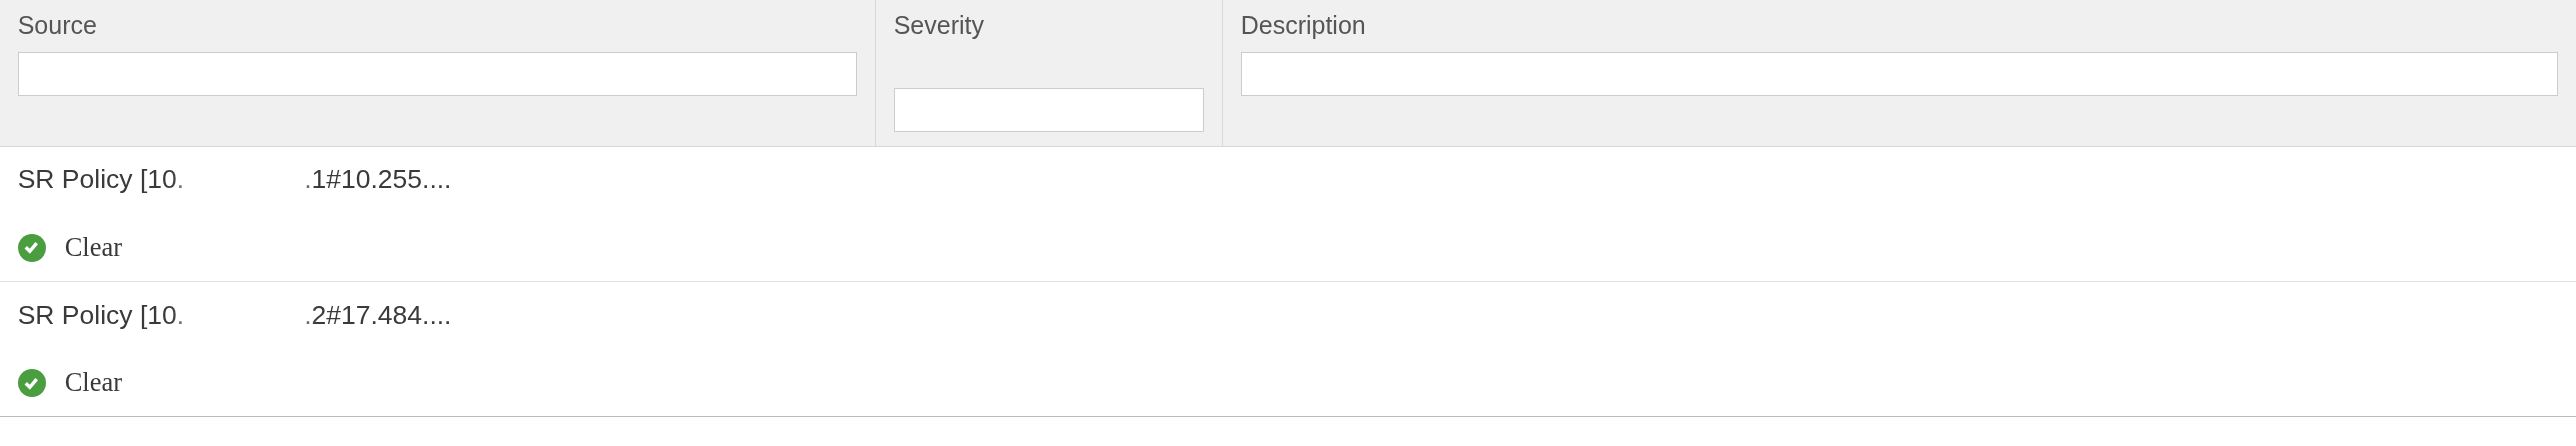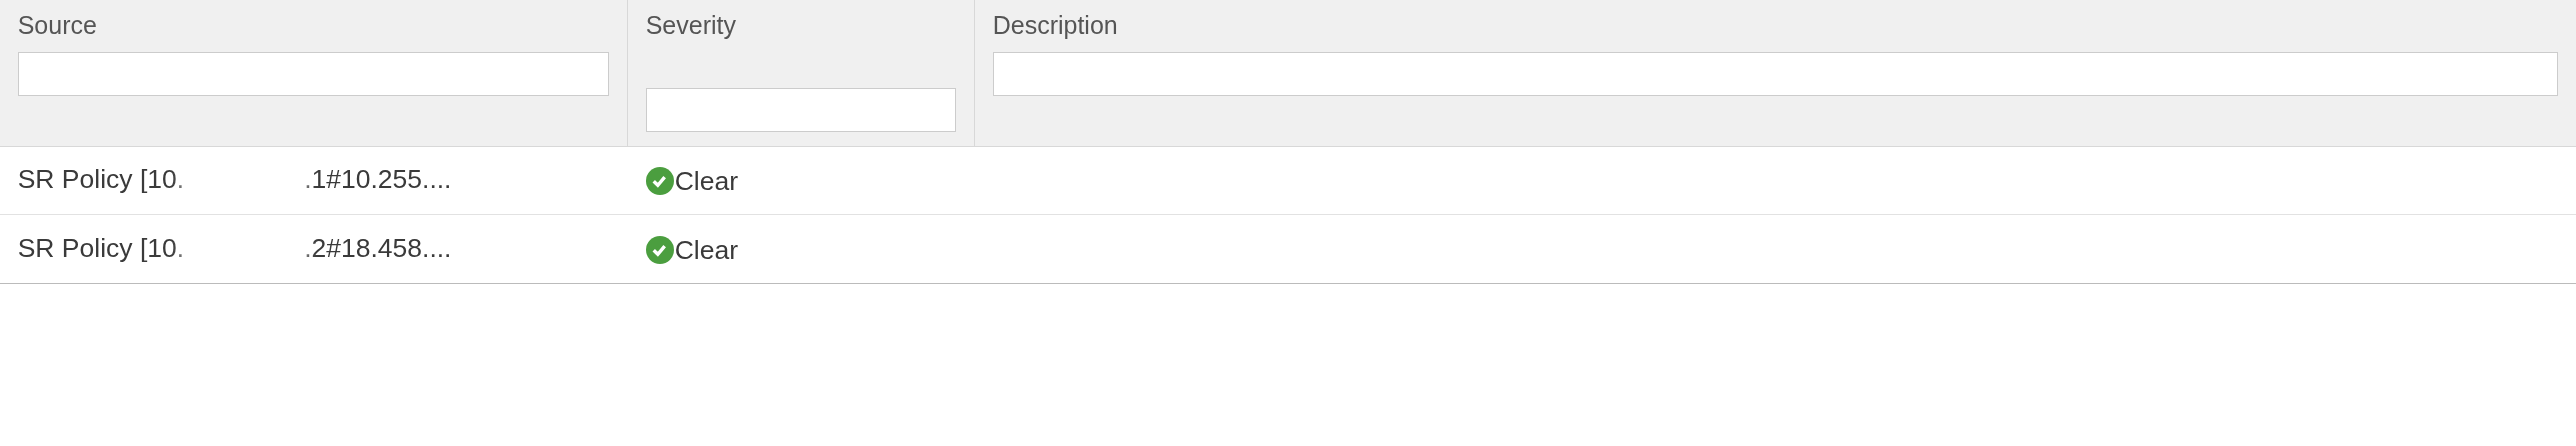--- a/index.html
+++ b/index.html
@@ -41,51 +41,53 @@
     }
     .filter-input {
       width: 100%;
       height: 44px;
       border: 1.3px solid #ccc;
       background: #fff;
       font-size: 23px;
       padding: 3.8px 7.6px;
     }
     .col-source {
-      width: 628px;
+      width: 876px;
       flex-shrink: 0;
     }
     .col-severity {
       width: 347px;
       flex-shrink: 0;
       gap: 36px;
     }
     .col-description {
       flex: 1;
     }
     .data-row {
       display: flex;
       border-bottom: 1.3px solid #e2e2e2;
-      align-items: flex-end;
+      align-items: flex-start;
+      flex-direction: column;
     }
     .data-row:last-child {
       border-bottom: none;
     }
     .data-cell {
       padding: 17.7px 17.7px;
       white-space: nowrap;
       overflow: hidden;
       text-overflow: ellipsis;
       font-size: 26.5px;
       color: #3a3a3a;
     }
     .severity-cell {
       display: flex;
       align-items: center;
-      gap: 1px;
+      gap: 19px;
+      font-family: Liberation Serif, serif;
     }
     .severity-icon {
       width: 28px;
       height: 28px;
       border-radius: 50%;
       background: #4b9e3f;
       display: inline-flex;
       align-items: center;
       justify-content: center;
       flex-shrink: 0;
@@ -139,21 +141,21 @@
         <svg viewBox="0 0 24 24">
             <polyline points="4,12 10,18 20,6"></polyline>
           </svg>
       </span>
       <span>Clear</span>
     </div>
   </div>
 
   <div class="data-row">
     <div class="data-cell col-source">
-      <span class="source-text">SR Policy [10.</span><span class="redact">███.███</span><span class="source-text">.2#18.458....</span>
+      <span class="source-text">SR Policy [10.</span><span class="redact">███.███</span><span class="source-text">.2#17.484....</span>
     </div>
     <div class="data-cell col-severity severity-cell">
       <span class="severity-icon">
         <svg viewBox="0 0 24 24">
             <polyline points="4,12 10,18 20,6"></polyline>
           </svg>
       </span>
       <span>Clear</span>
     </div>
   </div>

